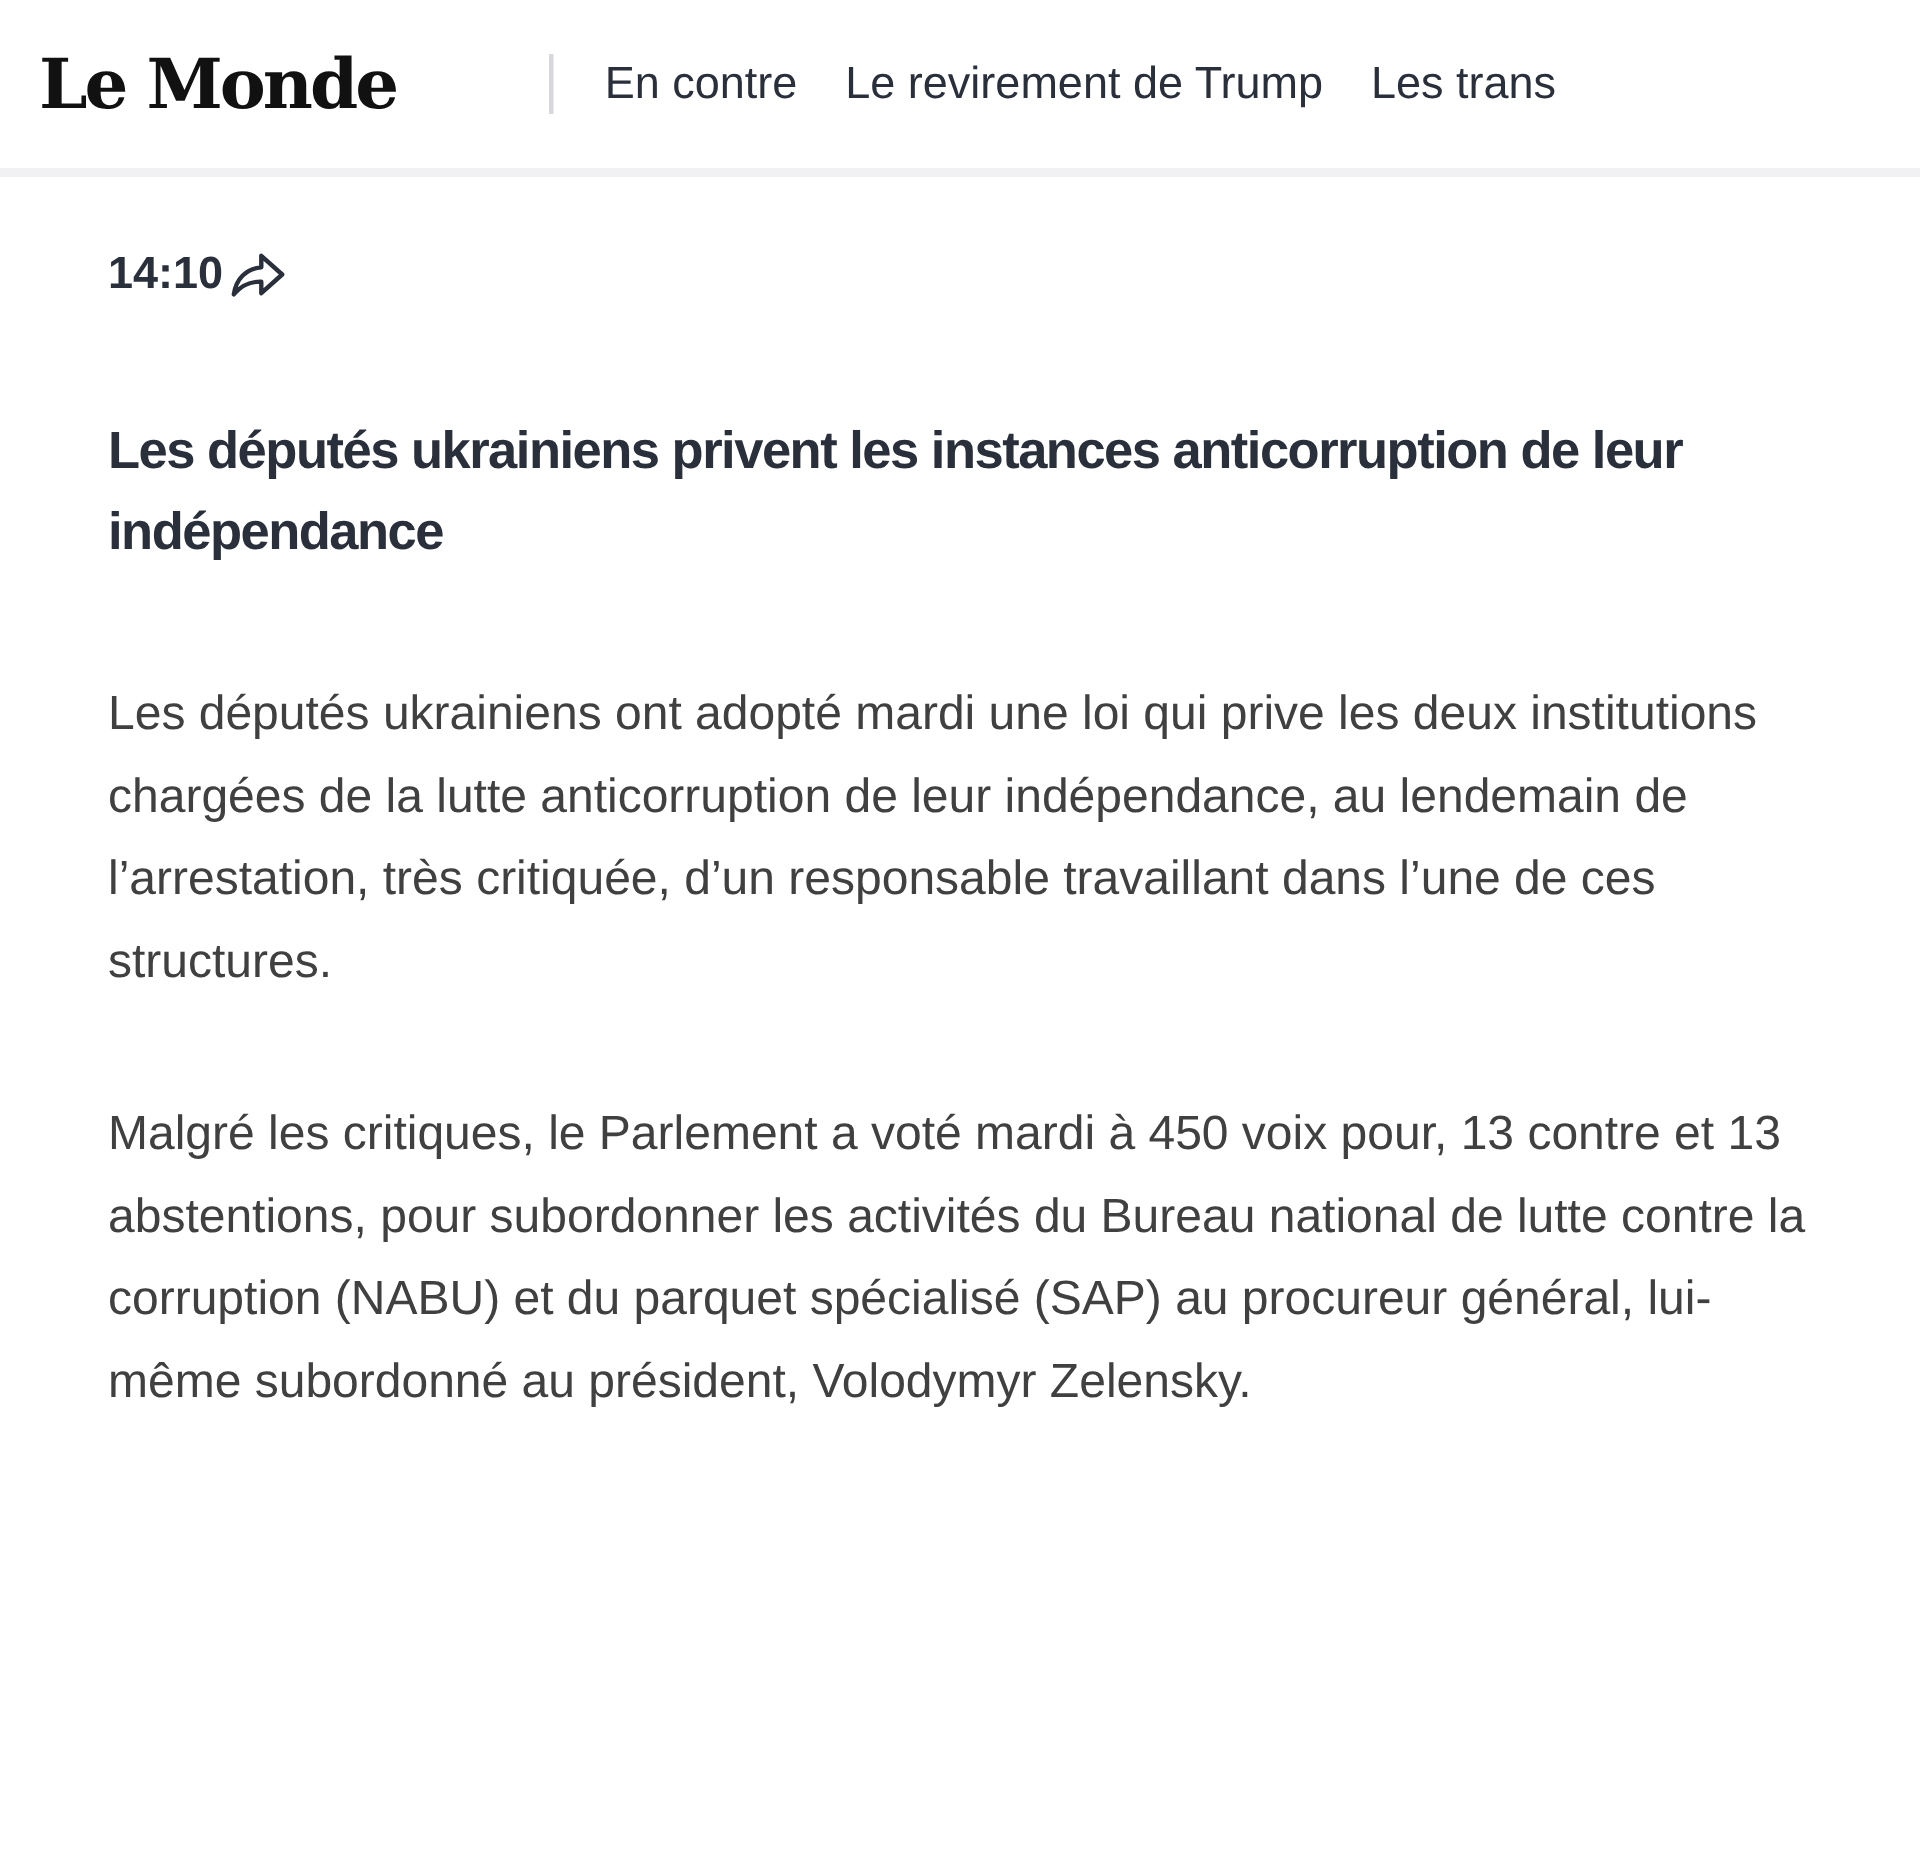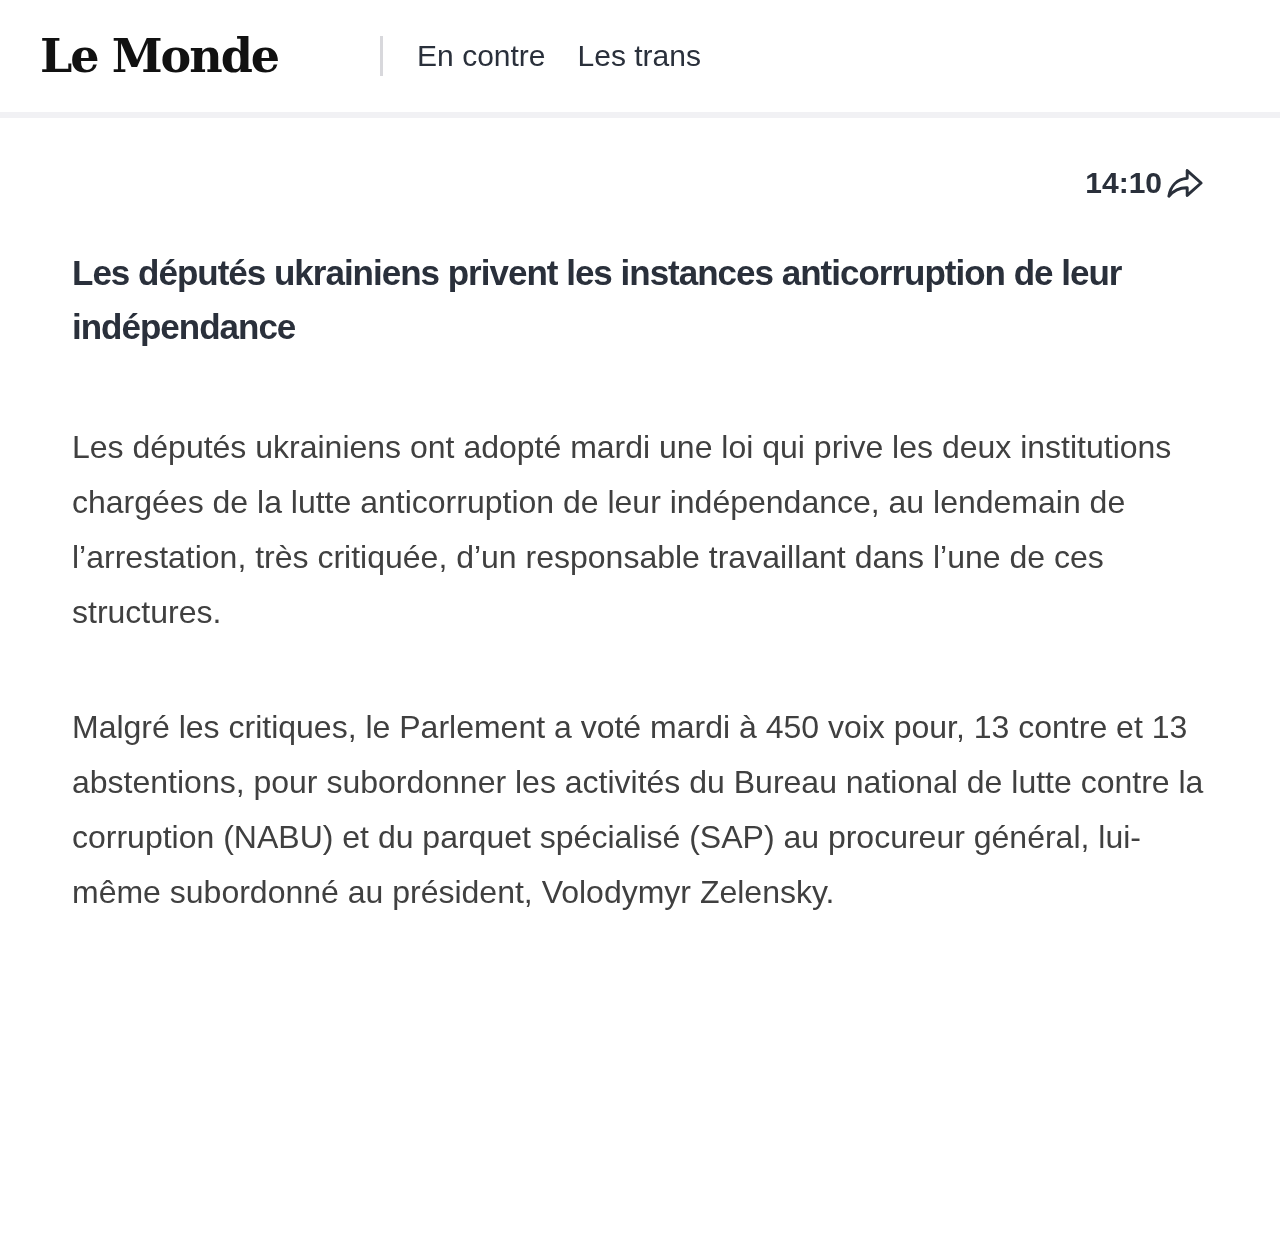--- a/index.html
+++ b/index.html
@@ -11,21 +11,21 @@
     background: #ffffff;
     color: #2a303b;
     font-family: "Liberation Sans", sans-serif;
   }
 
   
   .site-header {
     display: flex;
     align-items: center;
     height: 112px;
-    padding-left: 40px;
+    padding-left: 26px;
     white-space: nowrap;
     overflow: hidden;
   }
   .logo {
     font-family: "DejaVu Serif", serif;
     font-weight: 700;
     font-size: 46px;
     letter-spacing: -2px;
     color: #111111;
     margin-right: 78px;
@@ -57,21 +57,21 @@
     height: 6px;
     width: 100%;
     background: #f1f1f4;
   }
 
   
   .post { padding: 42px 72px 0 72px; }
 
   .post-meta {
     display: flex;
-    justify-content: flex-end;
+    justify-content: flex-start;
     align-items: center;
     height: 46px;
   }
   .time {
     font-size: 30px;
     font-weight: 700;
     color: #2a303b;
   }
   .share-btn {
     background: none;
@@ -82,21 +82,21 @@
     height: 46px;
     color: #2a303b;
     cursor: pointer;
     display: flex;
     align-items: center;
     justify-content: center;
   }
   .share-btn svg { width: 44px; height: 44px; }
 
   .headline {
-    margin: 40px 0 0 0;
+    margin: 68px 0 0 0;
     font-size: 35px;
     font-weight: 700;
     line-height: 54px;
     letter-spacing: -1px;
     color: #2a303b;
   }
 
   .post-body .para {
     margin: 60px 0 0 0;
     font-size: 32px;
@@ -111,20 +111,21 @@
 <body>
 
 <header class="site-header">
   <div class="logo">Le Monde</div>
 
 
   <span class="vdiv"></span>
 
   <nav class="nav-items">
     <span class="nav-item">En contre</span>
+    <span class="nav-item">Le revirement de Trump</span>
     <span class="nav-item">Les trans</span>
   </nav>
 </header>
 
 <div class="header-strip"></div>
 
 <main class="post">
   <div class="post-meta">
     <span class="time">14:10</span>
 

